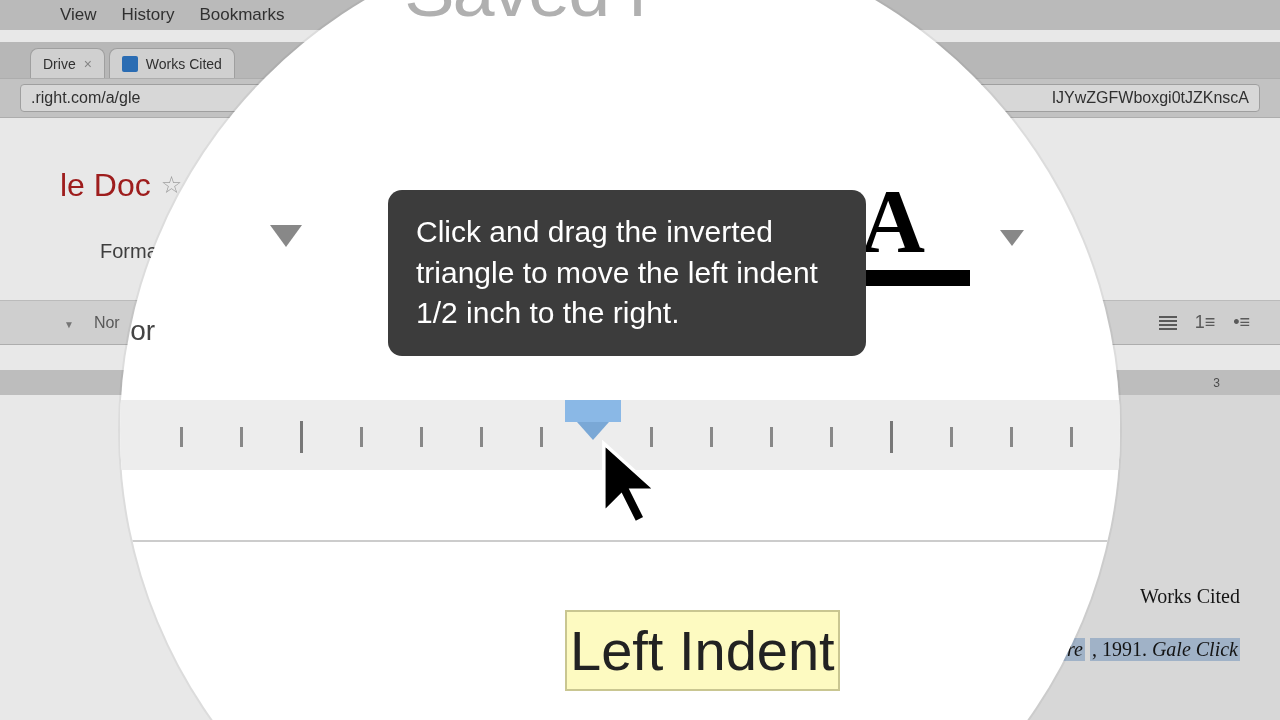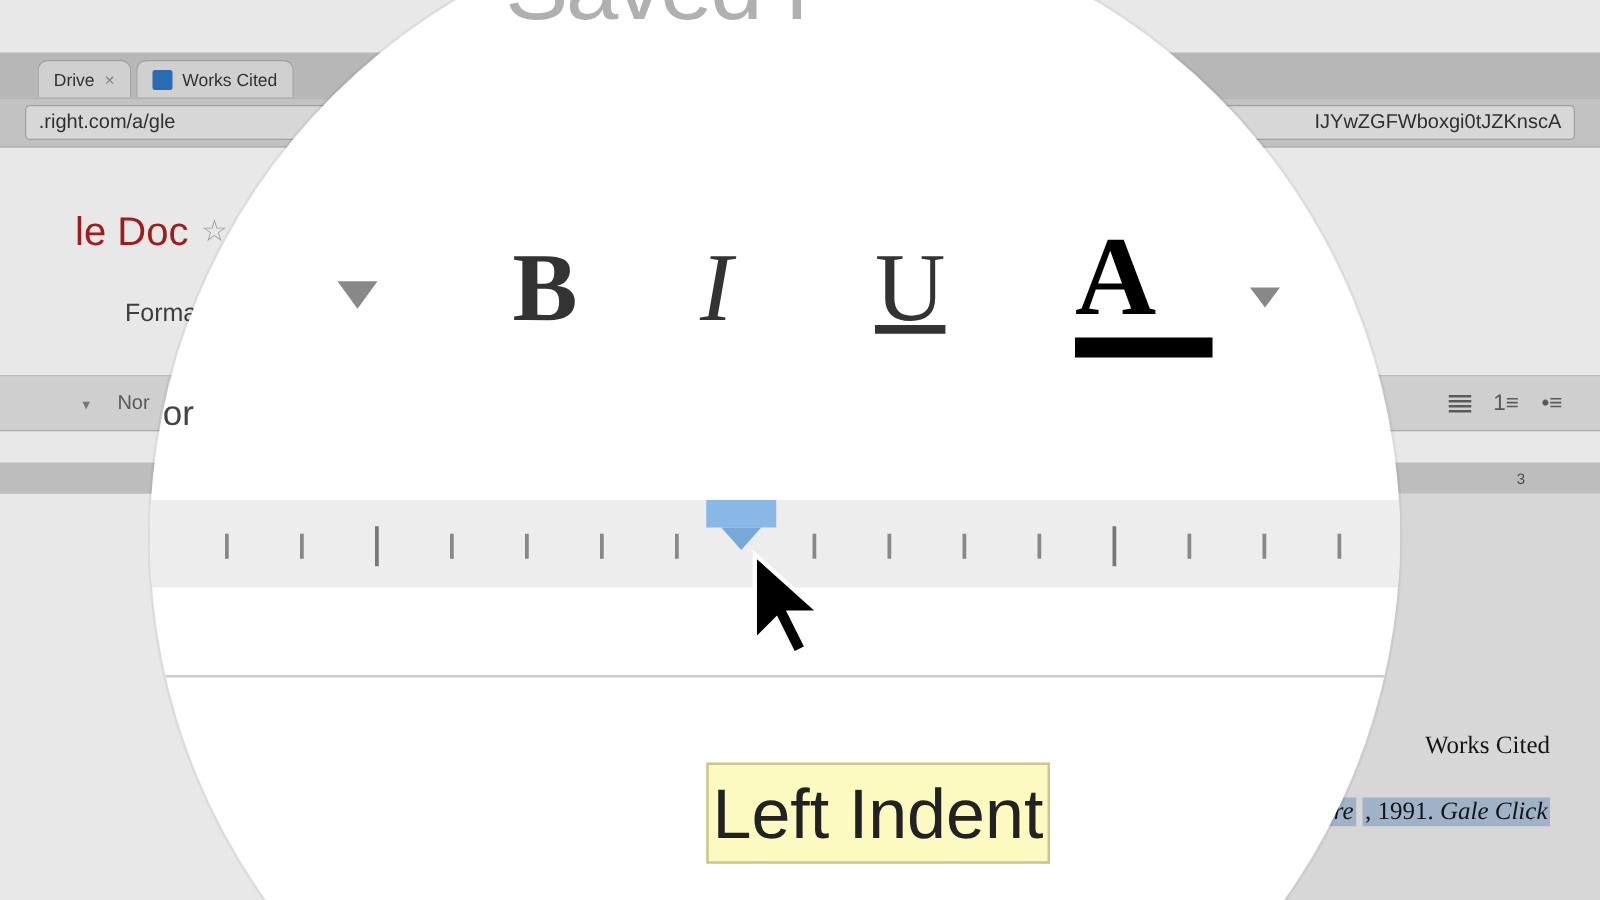--- a/index.html
+++ b/index.html
@@ -70,20 +70,26 @@
   
   .callout { position: absolute; left: 388px; top: 190px; width: 478px; background: #3c3c3c; color: #fff; border-radius: 14px; padding: 22px 28px; font-size: 30px; line-height: 1.35; font-family: "Gill Sans","Helvetica Neue",Arial,sans-serif; z-index: 50; }
 
 </style>
 </head>
 <body>
 
 <div class="stage">
 
   <div class="bg">
+    <div class="menubar">
+      <span>View</span>
+      <span>History</span>
+      <span>Bookmarks</span>
+      <span style="position:absolute;left:430px;">Wi</span>
+    </div>
 
     <div class="tabstrip">
       <div class="tab">
         <span>Drive</span>
         <span class="x">×</span>
       </div>
       <div class="tab">
         <span class="docicon"></span>
         <span>Works Cited</span>
       </div>
@@ -180,14 +186,17 @@
           <path d="M2 2 L2 42 L12 32 L20 48 L26 45 L18 29 L32 29 Z" fill="#000" stroke="#fff" stroke-width="2"></path>
         </svg>
       </div>
 
       <div class="tooltip-box">
         <span>Left Indent</span>
       </div>
     </div>
   </div>
 
+  <div class="callout">
+    <span>Click and drag the inverted triangle to move the left indent 1/2 inch to the right.</span>
+  </div>
 
 </div>
 
 </body></html>

